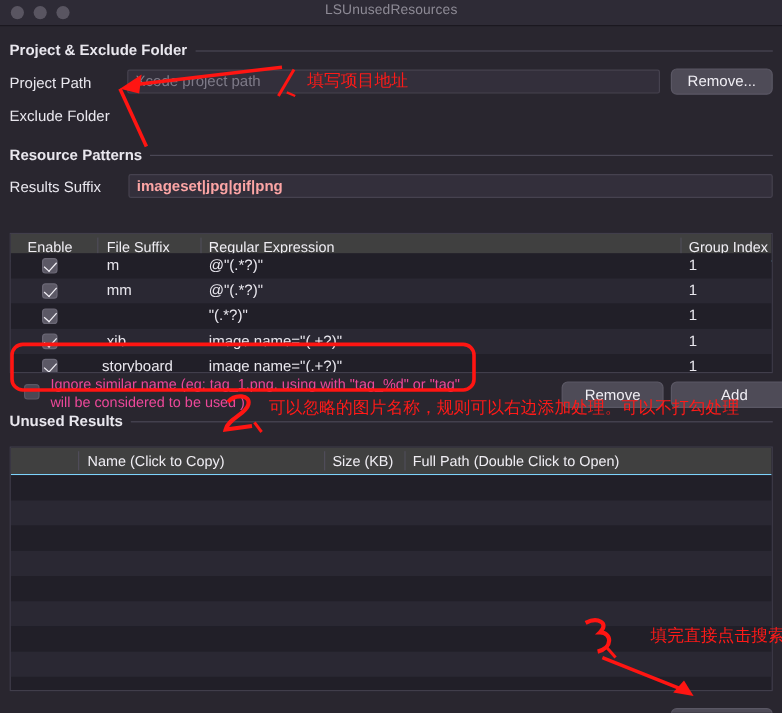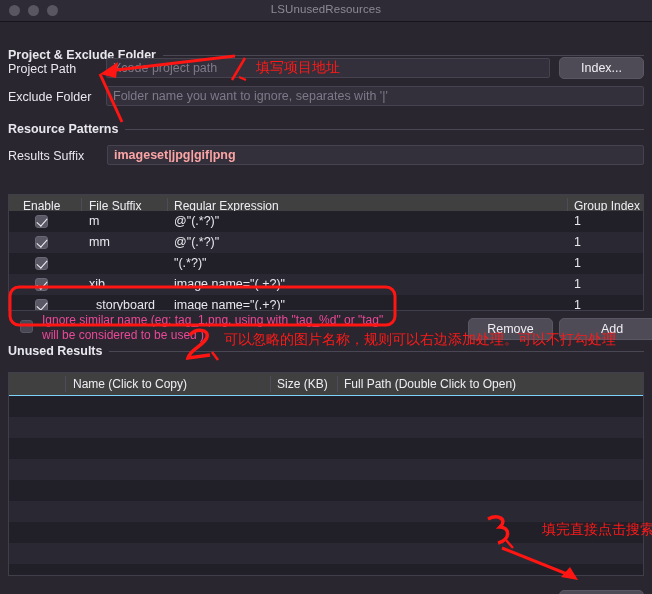--- a/index.html
+++ b/index.html
@@ -115,31 +115,30 @@
     <div class="lights">
       <div class="light"></div>
       <div class="light"></div>
       <div class="light"></div>
     </div>
     <div class="title">LSUnusedResources</div>
   </div>
 
   <div class="content">
 
-    <div class="sec-head" style="left:8px;top:26px;width:636px;">
+    <div class="sec-head" style="left:8px;top:13px;width:636px;">
       <span>Project &amp; Exclude Folder</span>
       <span class="rule" style="flex:1;"></span>
     </div>
 
     <div class="lbl" style="left:8px;top:40px;">Project Path</div>
     <div class="field ph" style="left:106px;top:36px;width:444px;height:20px;">Xcode project path</div>
-    <div class="btn" style="left:559px;top:35px;width:85px;height:22px;">Index...</div>
+    <div class="btn" style="left:559px;top:35px;width:85px;height:22px;">Remove...</div>
 
     <div class="lbl" style="left:8px;top:68px;">Exclude Folder</div>
-    <div class="field ph" style="left:106px;top:64px;width:538px;height:20px;">Folder name you want to ignore, separates with '|'</div>
 
     <div class="sec-head" style="left:8px;top:100px;width:636px;">
       <span>Resource Patterns</span>
       <span class="rule" style="flex:1;"></span>
     </div>
 
     <div class="lbl" style="left:8px;top:127px;">Results Suffix</div>
     <div class="field filled" style="left:107px;top:123px;width:537px;height:20px;">imageset|jpg|gif|png</div>
 
     <div class="tbl" style="left:8px;top:172px;width:636px;height:117px;">
@@ -182,21 +181,21 @@
               <div class="tick"></div>
             </div>
             <div class="cell" style="left: 80px;">xib</div>
             <div class="cell" style="left: 165px;">image name="(.+?)"</div>
             <div class="cell" style="left: 565px;">1</div>
           </div>
           <div class="row odd">
             <div class="cbx" style="left: 26px;">
               <div class="tick"></div>
             </div>
-            <div class="cell" style="left: 87px;">storyboard</div>
+            <div class="cell" style="left: 76px;">storyboard</div>
             <div class="cell" style="left: 165px;">image name="(.+?)"</div>
             <div class="cell" style="left: 565px;">1</div>
           </div>
         </div>
     </div>
 
     <div class="ignore-box" style="left:20px;top:291px;width:390px;height:34px;">
       <div class="ignore-cb"></div>
       <div class="ignore-txt">Ignore similar name (eg: tag_1.png, using with "tag_%d" or "tag" will be considered to be used )</div>
     </div>

